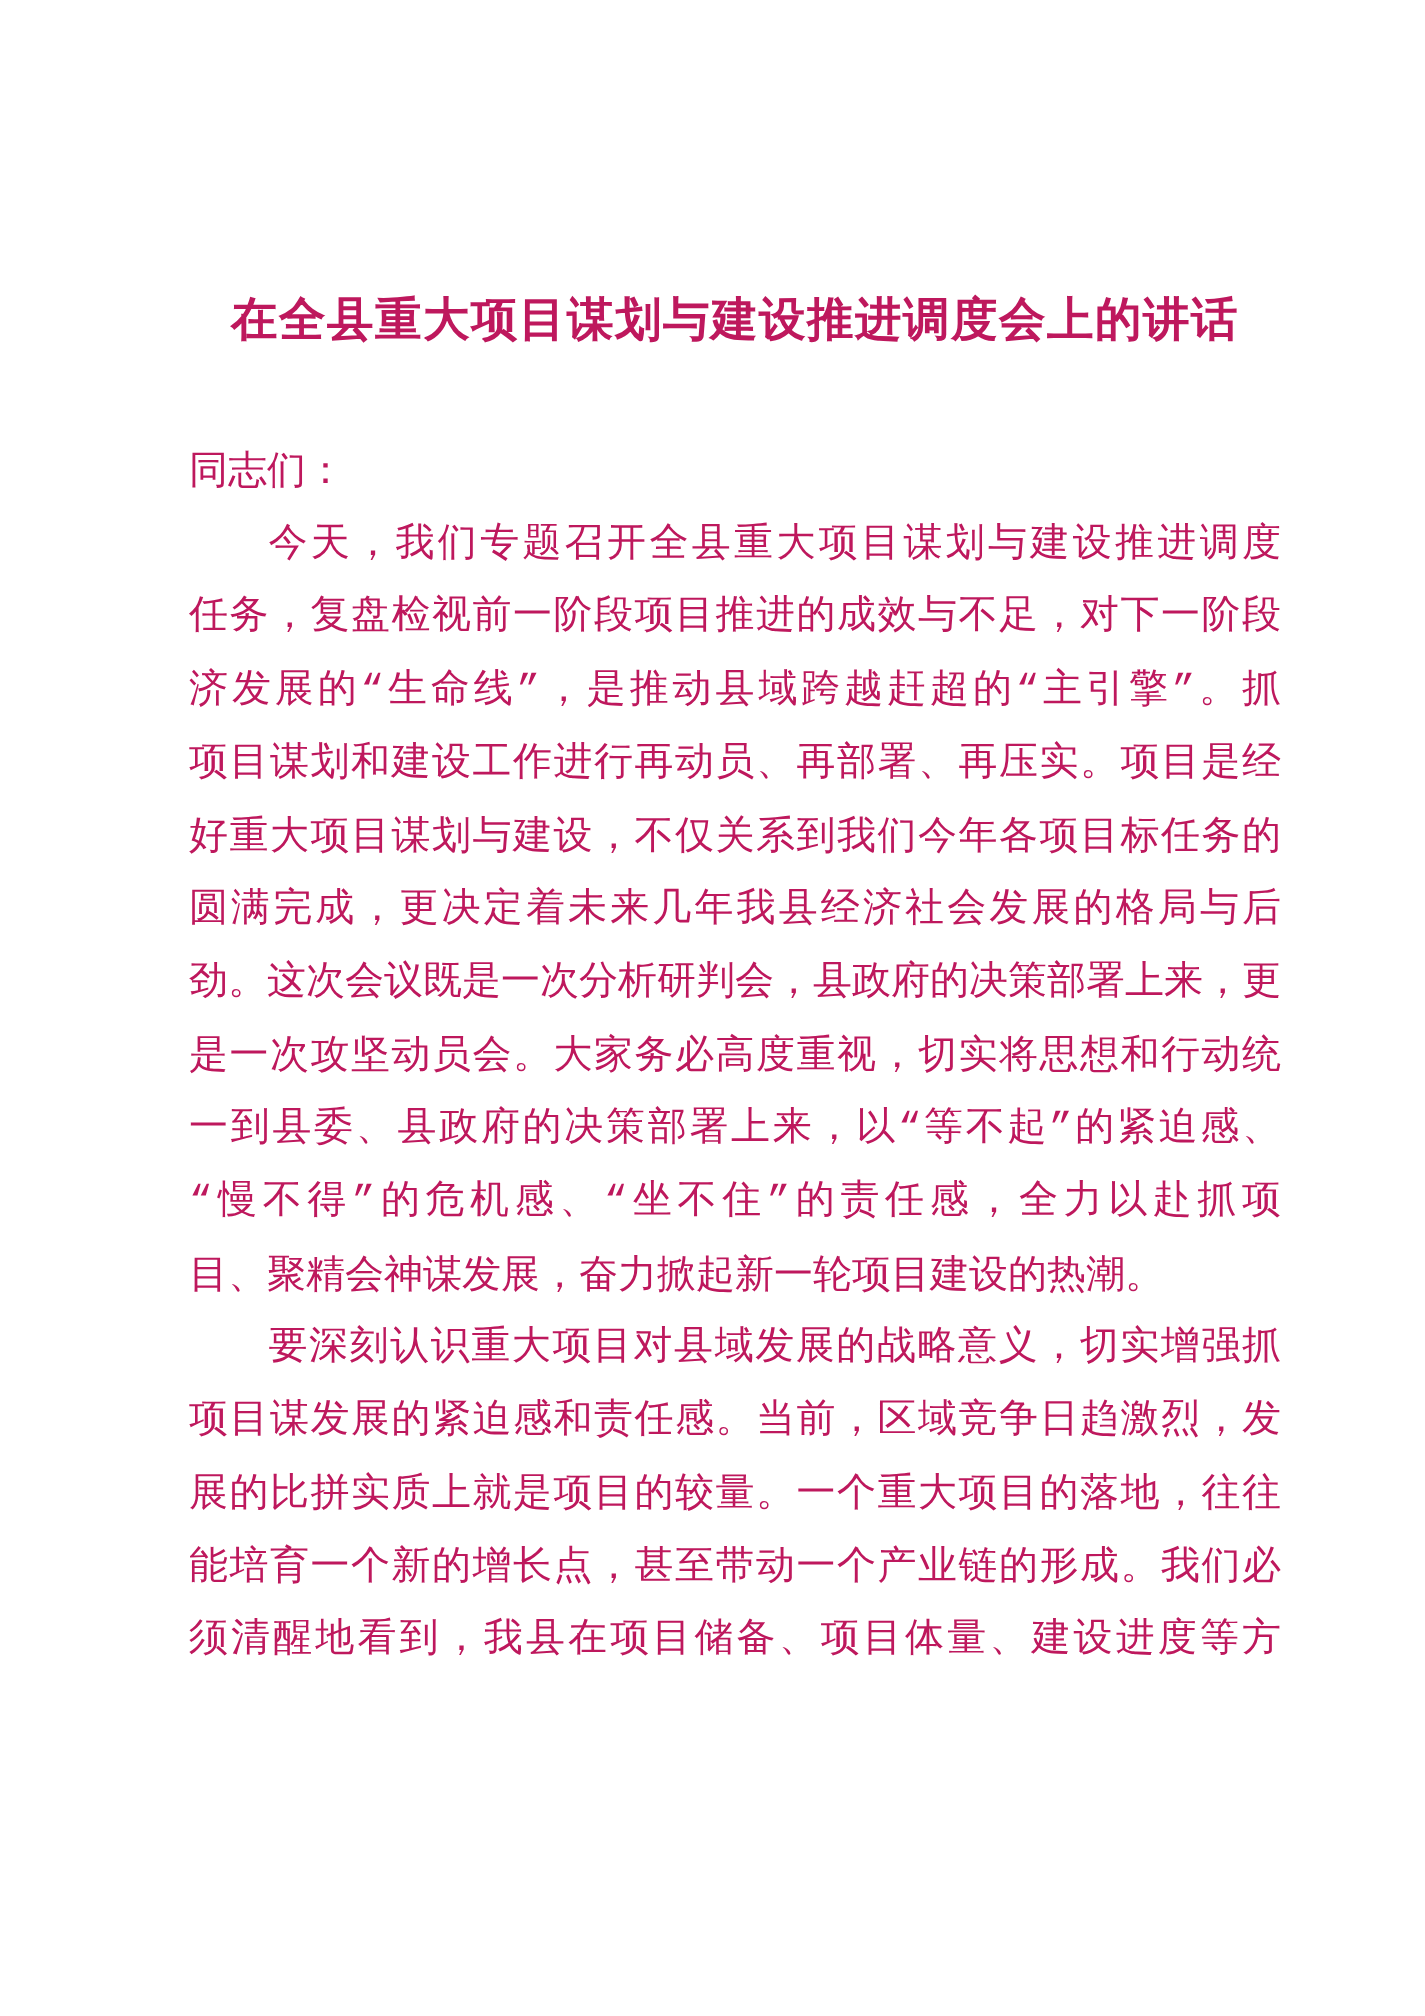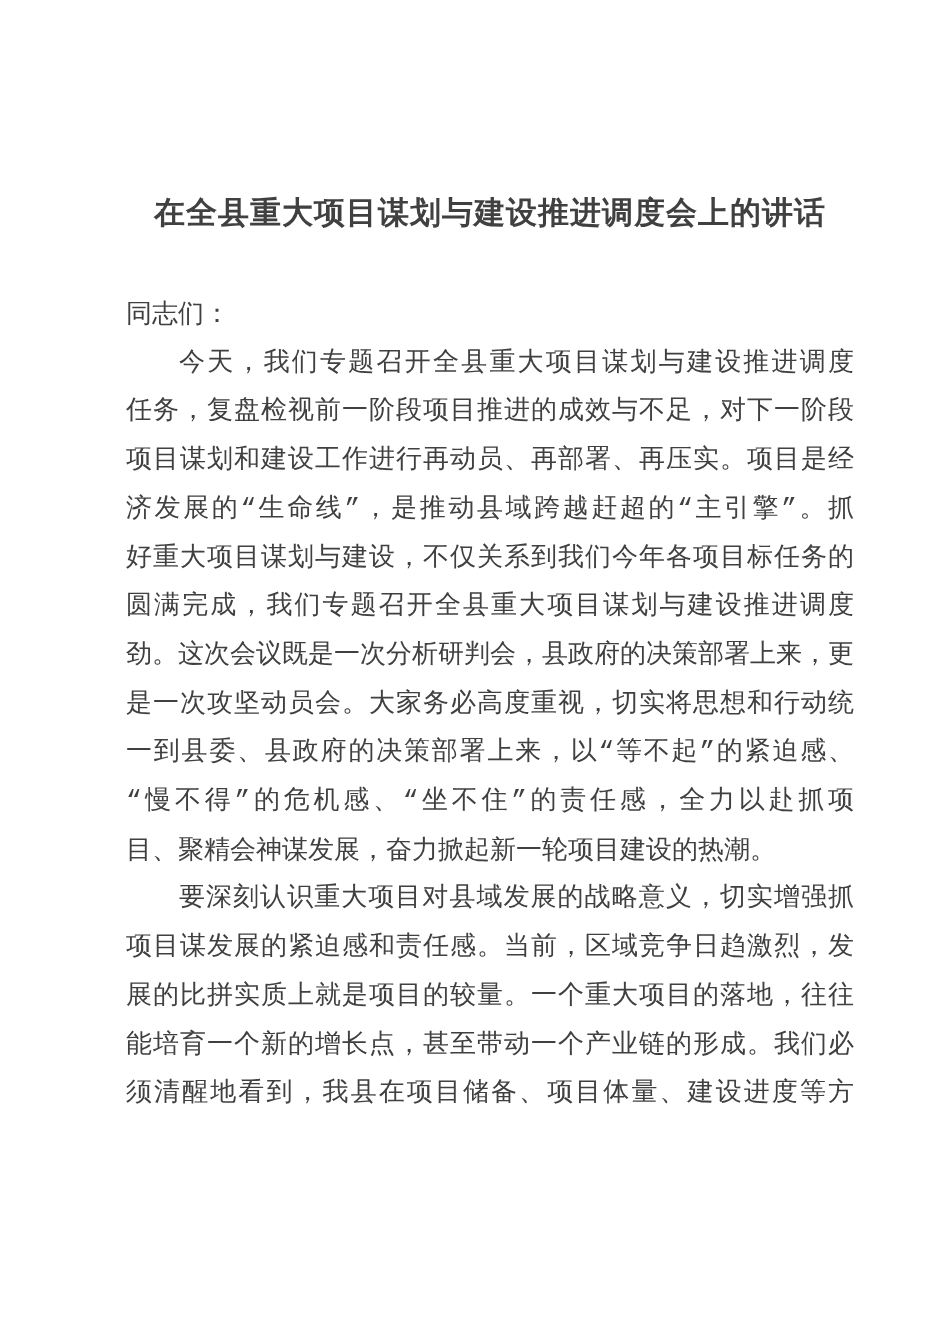--- a/index.html
+++ b/index.html
@@ -7,21 +7,21 @@
     padding: 0;
     background: #ffffff;
   }
   .page {
     position: relative;
     width: 950px;
     height: 1344px;
     background: #ffffff;
     overflow: hidden;
     font-family: "Liberation Serif", "DejaVu Serif", serif;
-    color: #404040;
+    color: #be185d;
   }
   .title {
     position: absolute;
     left: 126px;
     width: 728px;
     top: 190px;
     margin: 0;
     text-align: center;
     font-family: "Liberation Sans", "DejaVu Sans", sans-serif;
     font-weight: 700;
@@ -64,24 +64,24 @@
 <body>
 
 <div class="page">
   <h1 class="title">在全县重大项目谋划与建设推进调度会上的讲话</h1>
 
   <div class="doc-body">
     <div class="line salutation">同志们：</div>
     <div id="paragraphs">
         <div class="line first just">今天，我们专题召开全县重大项目谋划与建设推进调度</div>
         <div class="line just">任务，复盘检视前一阶段项目推进的成效与不足，对下一阶段</div>
+        <div class="line just">济发展的“生命线”，是推动县域跨越赶超的“主引擎”。抓</div>
         <div class="line just">项目谋划和建设工作进行再动员、再部署、再压实。项目是经</div>
-        <div class="line just">济发展的“生命线”，是推动县域跨越赶超的“主引擎”。抓</div>
         <div class="line just">好重大项目谋划与建设，不仅关系到我们今年各项目标任务的</div>
-        <div class="line just">圆满完成，我们专题召开全县重大项目谋划与建设推进调度</div>
+        <div class="line just">圆满完成，更决定着未来几年我县经济社会发展的格局与后</div>
         <div class="line just">劲。这次会议既是一次分析研判会，县政府的决策部署上来，更</div>
         <div class="line just">是一次攻坚动员会。大家务必高度重视，切实将思想和行动统</div>
         <div class="line just">一到县委、县政府的决策部署上来，以“等不起”的紧迫感、</div>
         <div class="line just">“慢不得”的危机感、“坐不住”的责任感，全力以赴抓项</div>
         <div class="line last">目、聚精会神谋发展，奋力掀起新一轮项目建设的热潮。</div>
         <div class="line first just">要深刻认识重大项目对县域发展的战略意义，切实增强抓</div>
         <div class="line just">项目谋发展的紧迫感和责任感。当前，区域竞争日趋激烈，发</div>
         <div class="line just">展的比拼实质上就是项目的较量。一个重大项目的落地，往往</div>
         <div class="line just">能培育一个新的增长点，甚至带动一个产业链的形成。我们必</div>
         <div class="line just">须清醒地看到，我县在项目储备、项目体量、建设进度等方</div>

